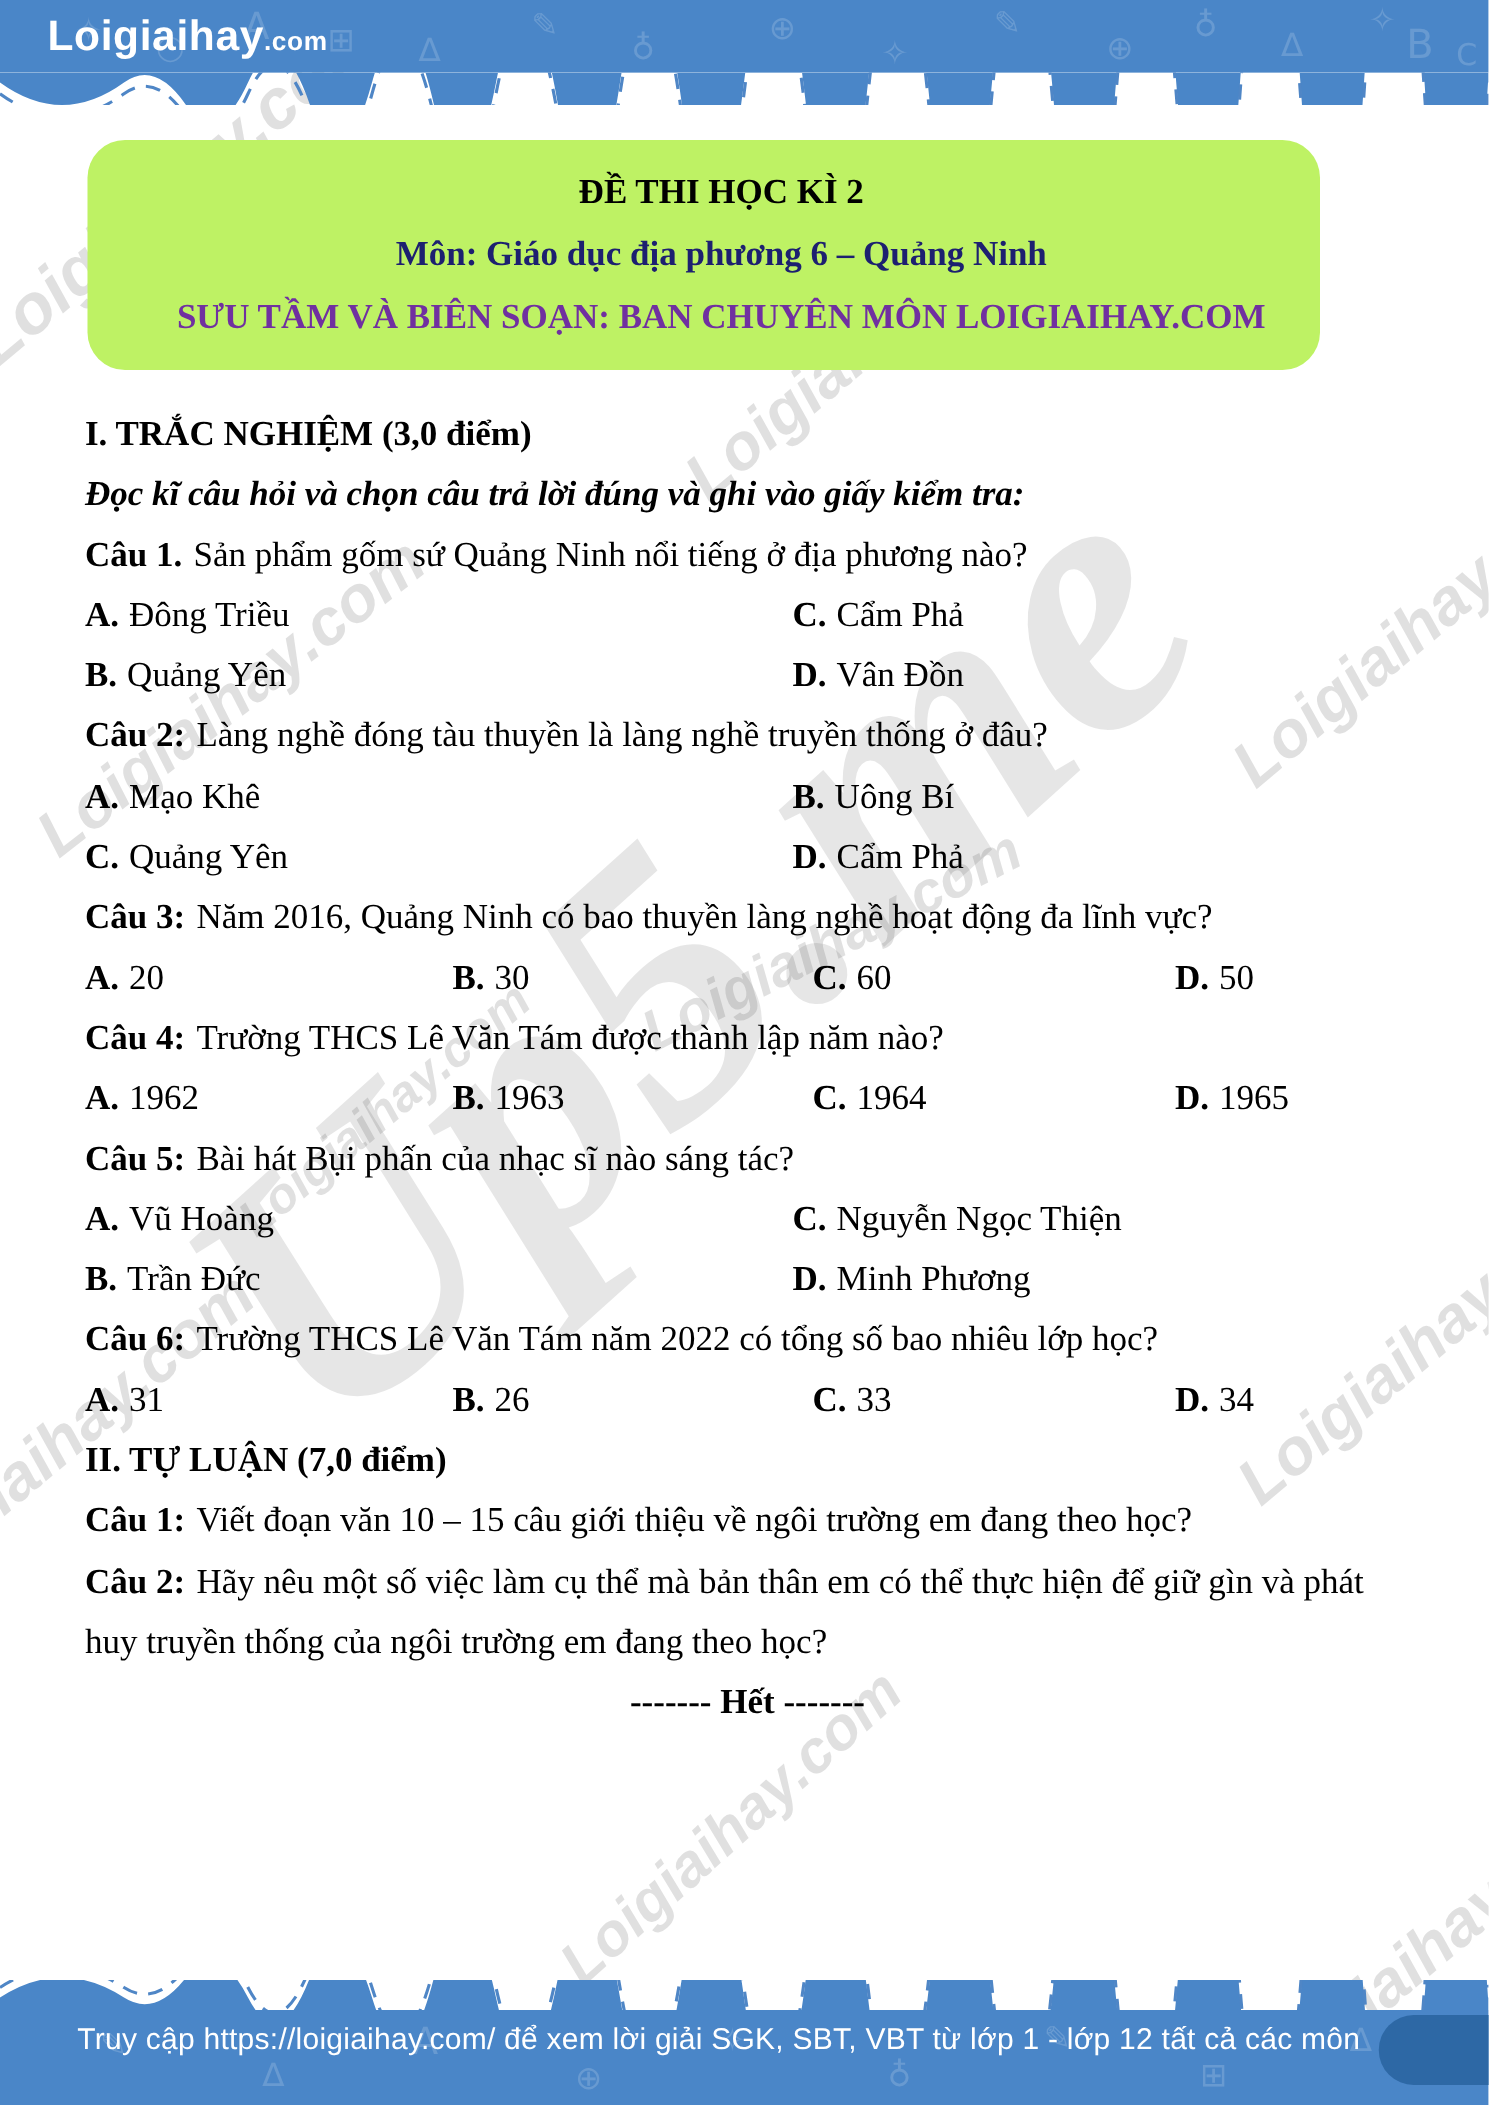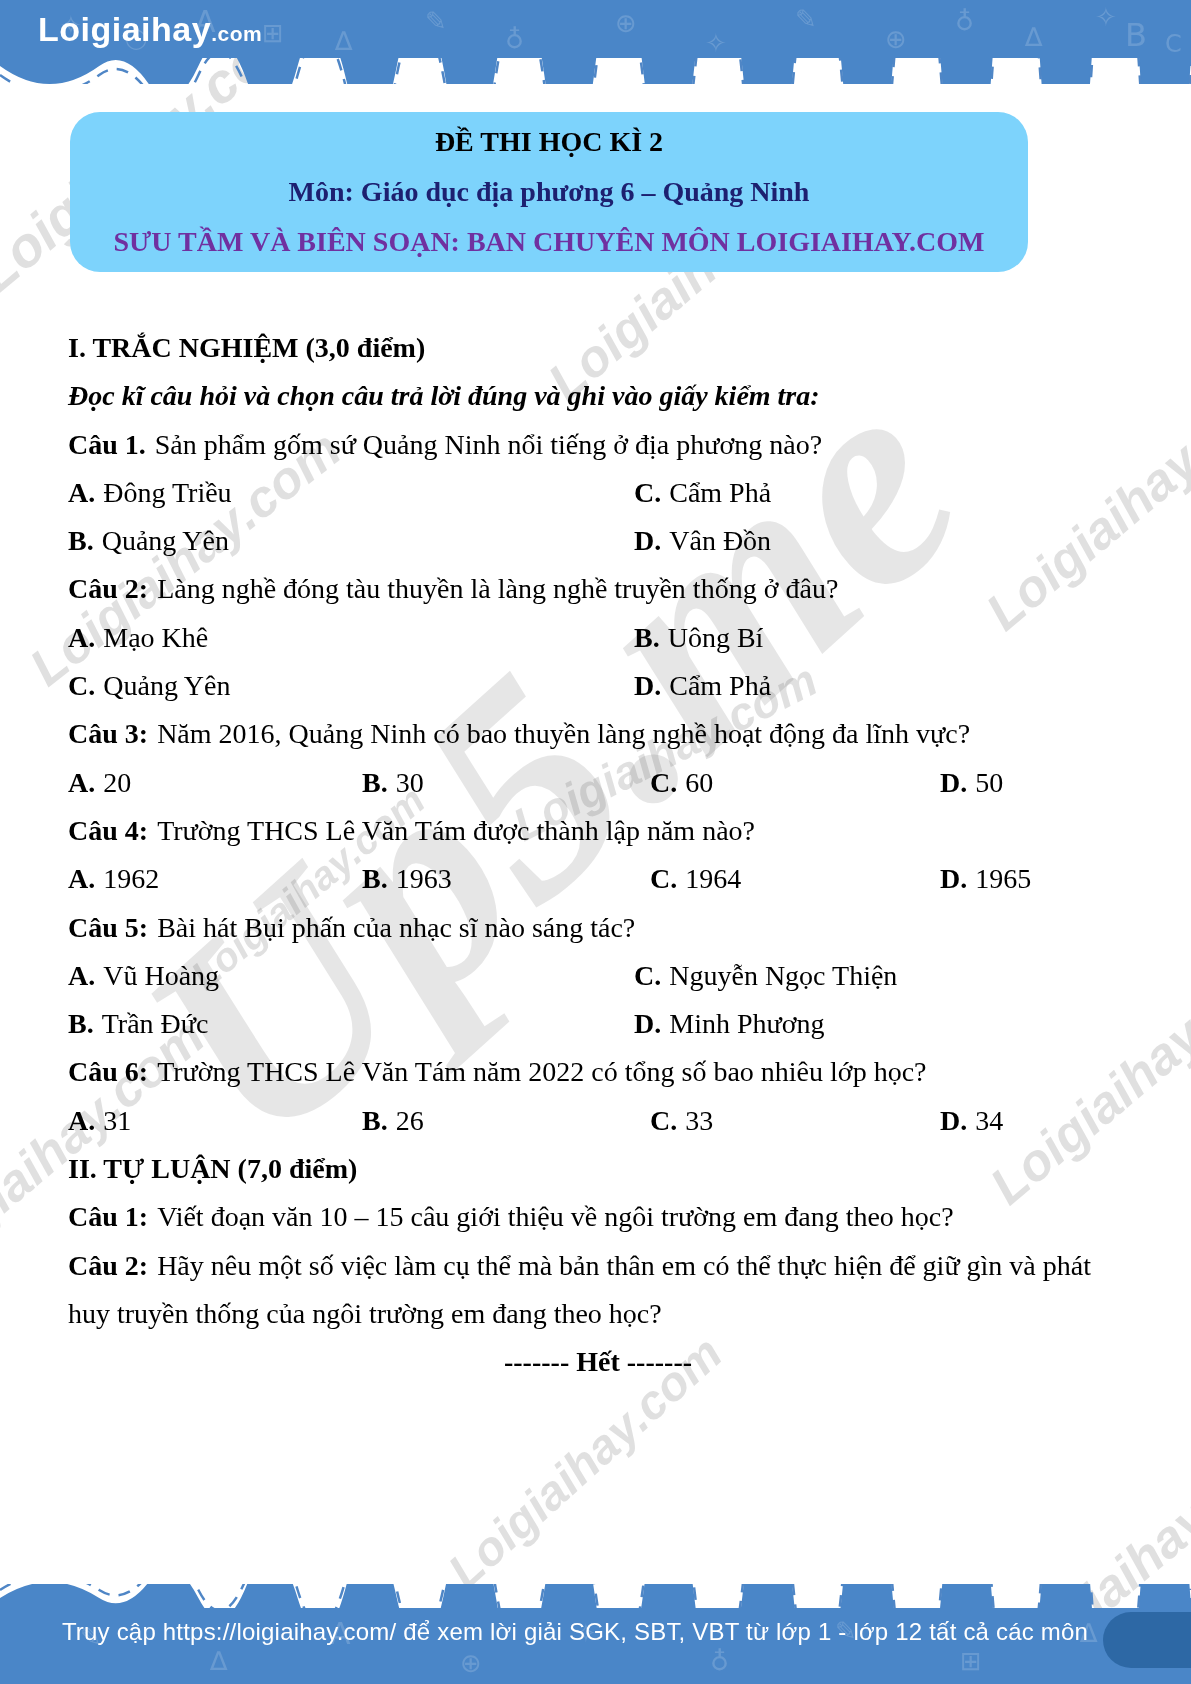--- a/index.html
+++ b/index.html
@@ -19,23 +19,23 @@
   .doodle{position:absolute;font-family:"DejaVu Sans",sans-serif;color:rgba(255,255,255,.17);
           z-index:4;font-size:26px;user-select:none;}
   .footer-doodle{z-index:4;}
 
   .footer-text{position:absolute;left:0;top:1618px;width:1150px;z-index:4;text-align:center;
         font-family:"Liberation Sans",sans-serif;color:#fff;font-size:24px;letter-spacing:.2px;}
   .scroll-pill{position:absolute;right:-40px;top:1612px;width:128px;height:56px;background:#2d68a5;
         border-radius:28px;z-index:4;}
 
   
-  .title-box{position:absolute;left:70px;top:112px;width:958px;height:160px;background:#7dd3fc;
+  .title-box{position:absolute;left:70px;top:112px;width:958px;height:184px;background:#bef264;
         border-radius:30px;z-index:2;display:flex;flex-direction:column;justify-content:center;
-        align-items:center;row-gap:18px;text-align:center;}
+        align-items:center;row-gap:18px;text-align:center;padding-left:28px;}
   .tb1{font-weight:bold;font-size:28px;color:#000;}
   .tb2{font-weight:bold;font-size:28px;color:#1d2070;}
   .tb3{font-weight:bold;font-size:28px;color:#7030a0;}
 
   
   .content{position:absolute;left:68px;top:324px;width:1060px;z-index:2;font-size:28px;}
   .line{position:relative;height:48.3px;line-height:48.3px;white-space:nowrap;}
   .b{font-weight:bold;}
   .bi{font-weight:bold;font-style:italic;}
   .qlabel{font-weight:bold;margin-right:9px;}

